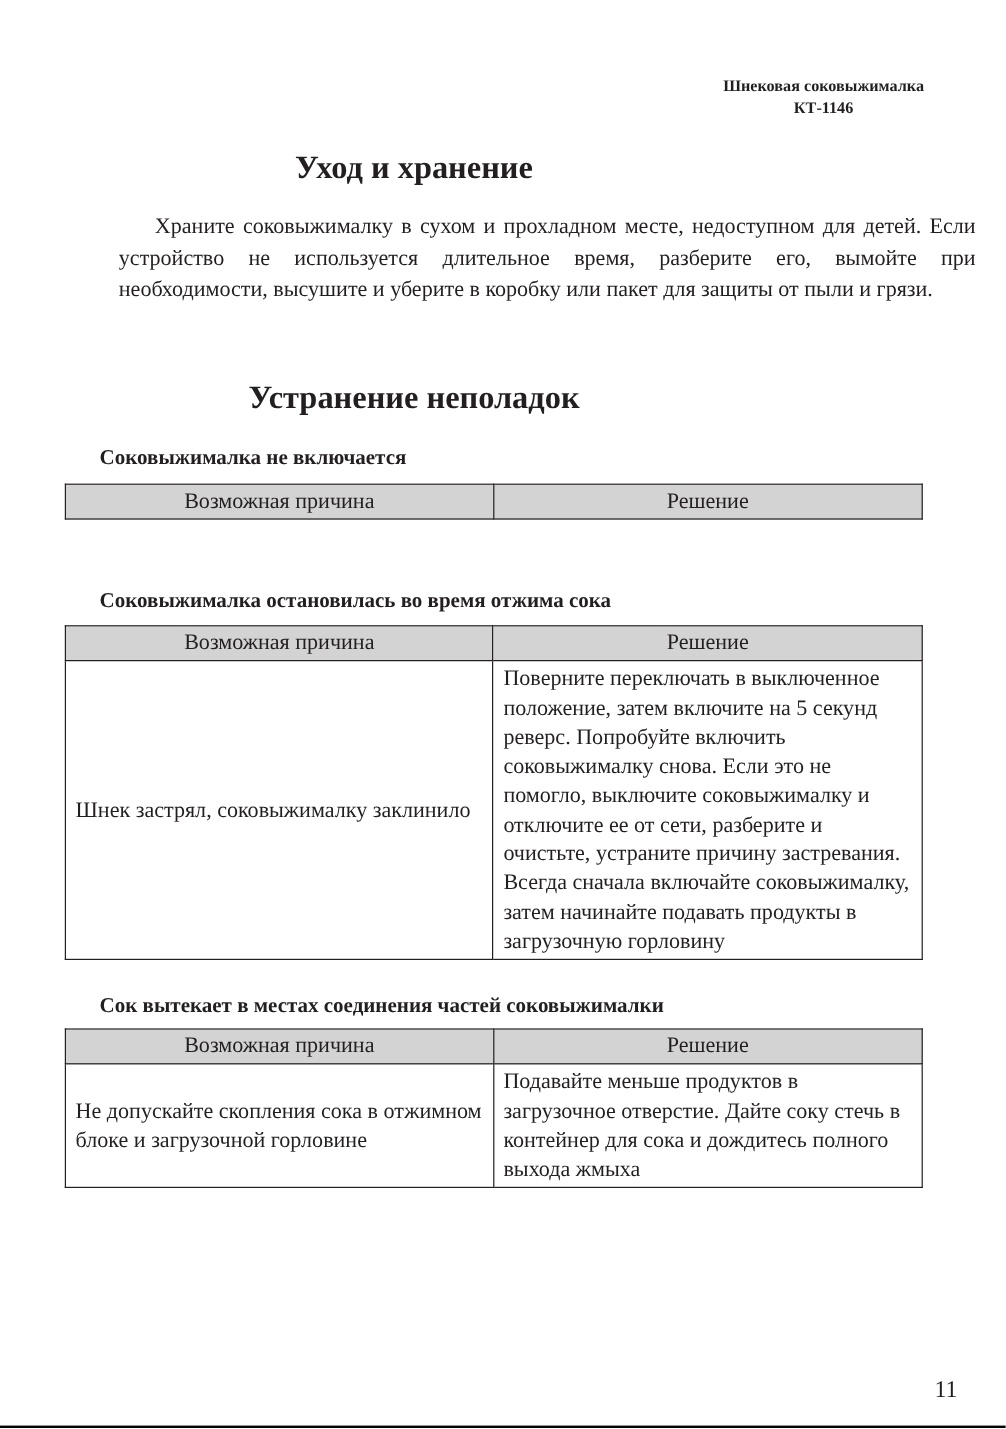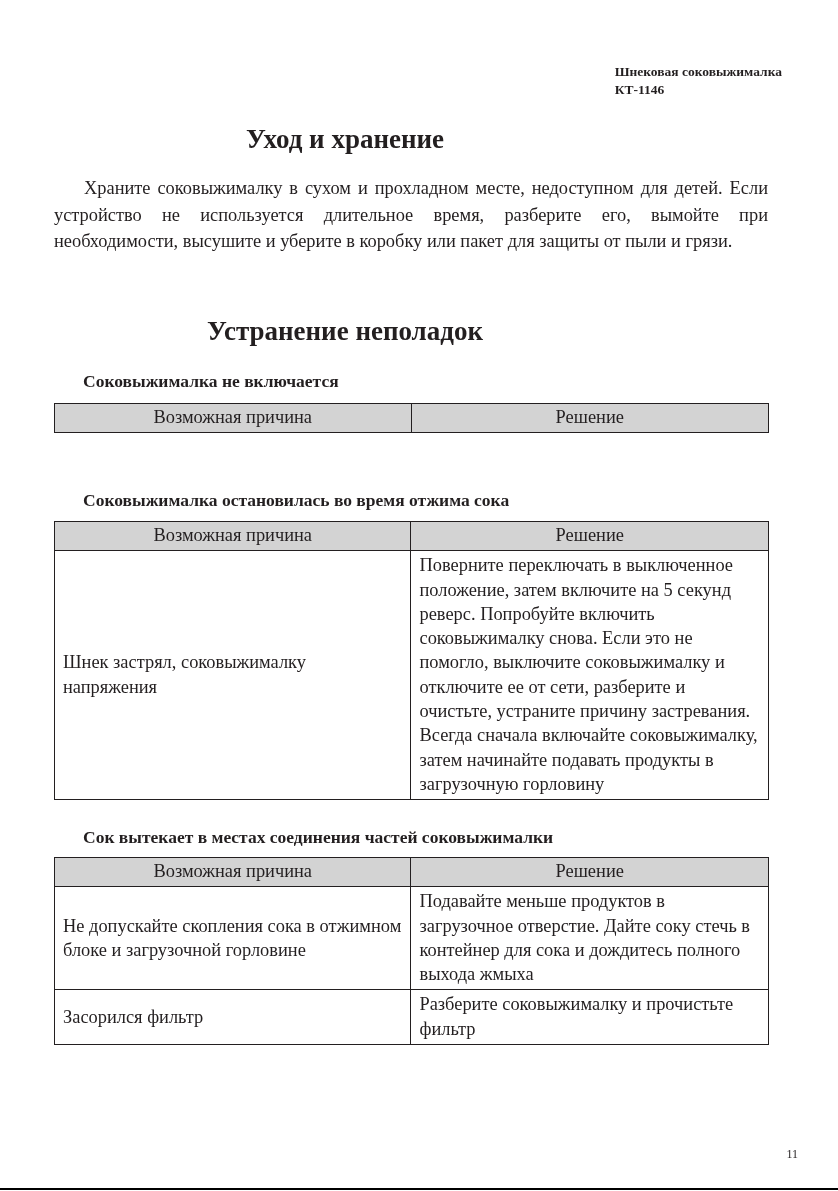--- a/index.html
+++ b/index.html
@@ -1,21 +1,21 @@
 <!DOCTYPE html>
 <html><head>
 <meta charset="utf-8">
 <style>
   html, body { margin: 0; padding: 0; background: #ffffff; }
   body {
     width: 838px; height: 1191px; position: relative; overflow: hidden;
     font-family: "Liberation Serif", "DejaVu Serif", serif; color: #231f20;
   }
   .doc-header {
-    position: absolute; right: 56px; top: 63px; text-align: left;
+    position: absolute; right: 68px; top: 63px; text-align: center;
     font-weight: bold; font-size: 13.5px; line-height: 18px;
   }
   .h1 {
     position: absolute; left: 0; width: 690px; text-align: center;
     font-weight: bold; font-size: 27px; line-height: 32px;
   }
   .para {
     position: absolute; left: 54px; width: 714px; font-size: 18.4px; line-height: 26.5px;
     text-align: justify; text-align-last: left;
   }
@@ -28,34 +28,34 @@
     font-size: 18.4px; line-height: 24.3px;
   }
   table.ts th, table.ts td {
     border: 1.4px solid #231f20; padding: 2px 7px 3px 8px; vertical-align: middle;
   }
   table.ts th {
     background: #d3d3d3; font-weight: normal; text-align: center; height: 24px; padding: 1px 6px 3px 6px; margin-left: 19px;
   }
   table.ts col.c1 { width: 357px; }
   table.ts col.c2 { width: 358px; }
-  .page-num { position: absolute; right: 40px; top: 1147px; font-size: 12px; }
+  .page-num { position: absolute; right: 40px; top: 1147px; font-size: 20px; }
   .bottom-rule { position: absolute; left: 0; width: 838px; top: 1188px; height: 2px; background: #000; }
 </style>
 </head>
 <body>
 
 <div class="doc-header">
   <div>Шнековая соковыжималка</div>
   <div>КТ-1146</div>
 </div>
 
 <div class="h1" style="top:123px;">Уход и хранение</div>
 
-<div class="para" style="top:175px;"><span class="indent"></span><span>Храните соковыжималку в сухом и прохладном месте, недоступном для детей. Если устройство не используется длительное время, разберите его, вымойте при необходимости, высушите и уберите в коробку или пакет для защиты от пыли и грязи.</span></div>
+<div class="para" style="top:175px;margin-left:45px;"><span class="indent"></span><span>Храните соковыжималку в сухом и прохладном месте, недоступном для детей. Если устройство не используется длительное время, разберите его, вымойте при необходимости, высушите и уберите в коробку или пакет для защиты от пыли и грязи.</span></div>
 
 <div class="h1" style="top:315px;">Устранение неполадок</div>
 
 <div class="subhead" style="top:370px;">Соковыжималка не включается</div>
 <table class="ts" style="top:403px;">
   <colgroup>
       <col class="c1">
       <col class="c2">
     </colgroup>
   <tbody>
@@ -71,42 +71,38 @@
   <colgroup>
       <col class="c1">
       <col class="c2">
     </colgroup>
   <tbody>
       <tr>
     <th>Возможная причина</th>
     <th>Решение</th>
   </tr>
   <tr>
-    <td>Шнек застрял, соковыжималку напряжения</td>
+    <td>Шнек застрял, соковыжималку заклинило</td>
     <td>Поверните переключать в выключенное положение, затем включите на 5 секунд реверс. Попробуйте включить соковыжималку снова. Если это не помогло, выключите соковыжималку и отключите ее от сети, разберите и очистьте, устраните причину застревания. Всегда сначала включайте соковыжималку, затем начинайте подавать продукты в загрузочную горловину</td>
   </tr>
 </tbody>
   </table>
 
 <div class="subhead" style="top:826px;">Сок вытекает в местах соединения частей соковыжималки</div>
 <table class="ts" style="top:857px;">
   <colgroup>
       <col class="c1">
       <col class="c2">
     </colgroup>
   <tbody>
       <tr>
     <th>Возможная причина</th>
     <th>Решение</th>
   </tr>
   <tr>
     <td>Не допускайте скопления сока в отжимном блоке и загрузочной горловине</td>
     <td>Подавайте меньше продуктов в загрузочное отверстие. Дайте соку стечь в контейнер для сока и дождитесь полного выхода жмыха</td>
   </tr>
-  <tr>
-    <td>Засорился фильтр</td>
-    <td>Разберите соковыжималку и прочистьте фильтр</td>
-  </tr>
 </tbody>
   </table>
 
 <div class="page-num">11</div>
 <div class="bottom-rule"></div>
 
 </body></html>

